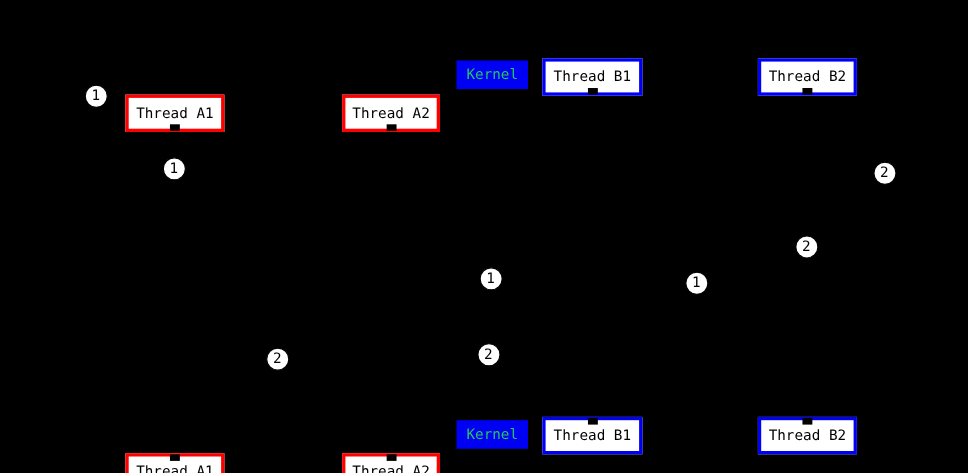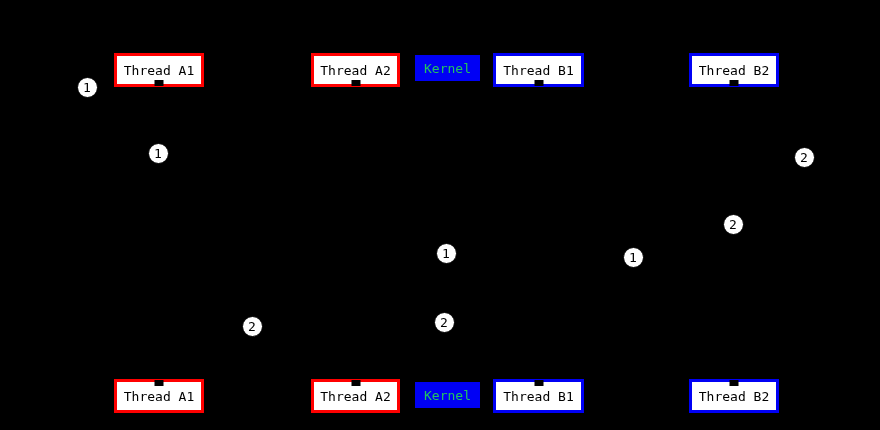--- a/index.html
+++ b/index.html
@@ -19,21 +19,21 @@
     position: absolute;
     box-sizing: border-box;
     background: #fff;
     color: #000;
     display: flex;
     align-items: center;
     justify-content: center;
     font-size: 13px;
     white-space: nowrap;
   }
-  .entity-box.red-outline   { border: 3px solid var(--red-color); }
+  .entity-box.red-outline   { border: 3px solid var(--red-color); margin-top: 33px; }
   .entity-box.blue-outline  { border: 3px solid var(--blue-color); }
   .entity-box.blue-solid    { background: var(--blue-color); color: #22c55e; border: none; }
   .lifeline-notch {
     position: absolute;
     left: 50%;
     transform: translateX(-50%);
     width: 9px;
     height: 6px;
     background: #000;
   }

